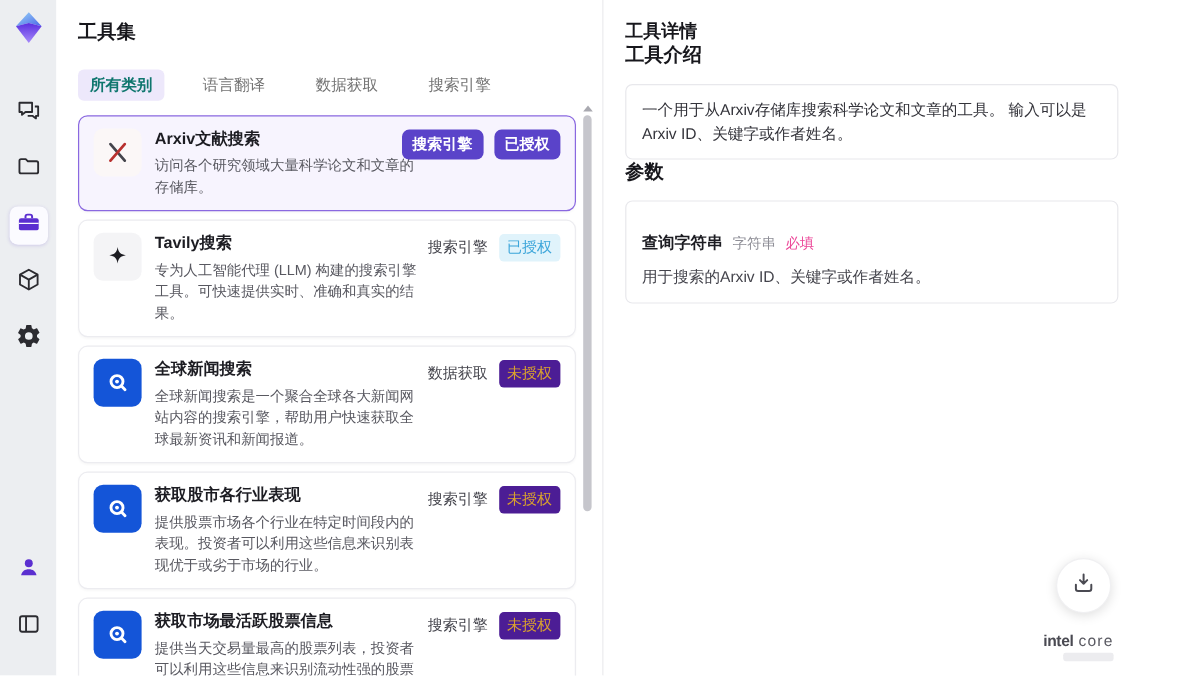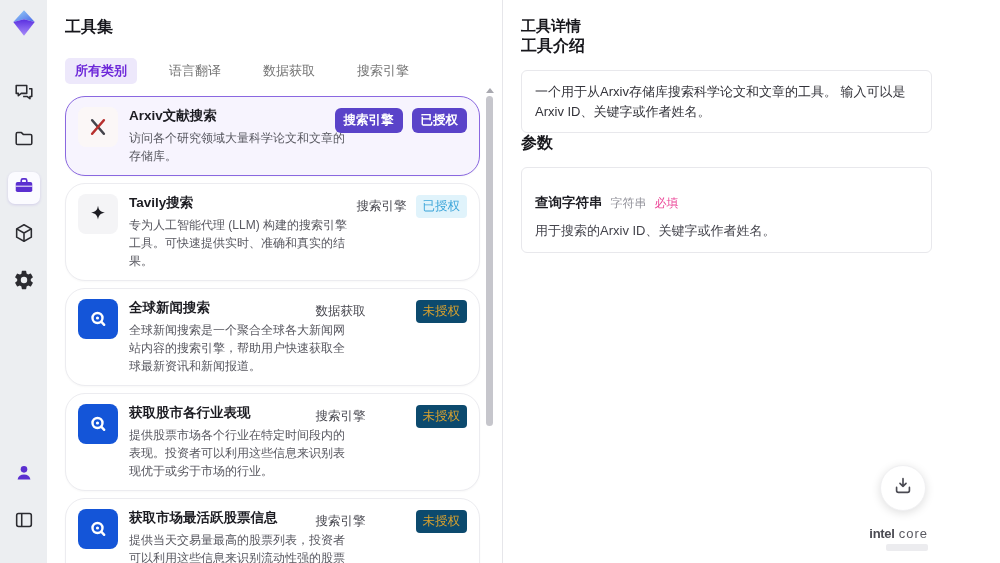--- a/index.html
+++ b/index.html
@@ -16,39 +16,39 @@
   .rail-btn.active { background:#fbfbff; box-shadow:0 1px 3px rgba(90,60,200,.18); }
   .rail-spacer { flex:1; }
   .rail-bottom { display:flex; flex-direction:column; align-items:center; padding-bottom:10px; }
 
   
   .main { width:456px; flex-shrink:0; border-right:1px solid #e6e6ea; position:relative;
           padding:17px 0 0 18px; background:#fff; }
   .main-title { font-size:16px; font-weight:bold; }
   .tabs { display:flex; align-items:center; gap:22px; margin-top:20px; }
   .tab { font-size:13px; color:#737373; cursor:pointer; padding:4px 10px; border-radius:5px; }
-  .tab.active { color:#6d28d9; background:#ede8fb; font-weight:bold; }
+  .tab.active { color:#0f766e; background:#ede8fb; font-weight:bold; }
   .tool-list { margin-top:12px; width:415px; display:flex; flex-direction:column; gap:7px; }
 
-  .card { position:relative; border:1px solid #ececf0; border-radius:20px; background:#fff;
+  .card { position:relative; border:1px solid #ececf0; border-radius:8px; background:#fff;
           padding:10px 12px; display:flex; gap:11px; cursor:pointer;
           box-shadow:0 1px 2px rgba(0,0,0,.03); }
   .card.selected { border:1.5px solid #8a68e0; background:#f7f4fe; }
   .icon-box { width:40px; height:40px; border-radius:8px; background:#f4f4f6; flex-shrink:0;
               display:flex; align-items:center; justify-content:center; }
   .icon-box.icon-quark { background:#1455d8; }
   .icon-box.icon-arxiv { background:#fbf7f7; }
   .card-body { flex:1; padding-right:116px; }
   .card-title { font-size:13.5px; font-weight:bold; color:#1c1c22; }
   .card-desc { font-size:12px; color:#585860; line-height:1.5; margin-top:4px; }
   .card-tags { position:absolute; top:11px; right:12px; display:flex; align-items:center; gap:9px; }
   .tag-category { font-size:12.5px; color:#46464e; white-space:nowrap; }
   .tag-status { font-size:12.5px; padding:3px 7px; border-radius:4px; white-space:nowrap; }
   .tag-status.ok { background:#e0f3fb; color:#3ea6da; }
-  .tag-status.no { background:#0c4a6e; color:#d9a12e;margin-left:41px; }
+  .tag-status.no { background:#4c1d95; color:#d9a12e; }
   .card.selected .tag-category, .card.selected .tag-status {
       background:#5a43c9; color:#fff; font-weight:bold; font-size:12.5px;
       padding:4px 9px; border-radius:6px; }
 
   
   .scrollbar { position:absolute; top:88px; right:9px; width:7px; height:467px; }
   .scroll-arrow { width:0; height:0; margin:0 auto 3px auto; border-left:4px solid transparent;
                   border-right:4px solid transparent; border-bottom:5px solid #a9a9b0; }
   .scroll-thumb { width:7px; height:330px; background:#c6c6cc; border-radius:4px; }
 

